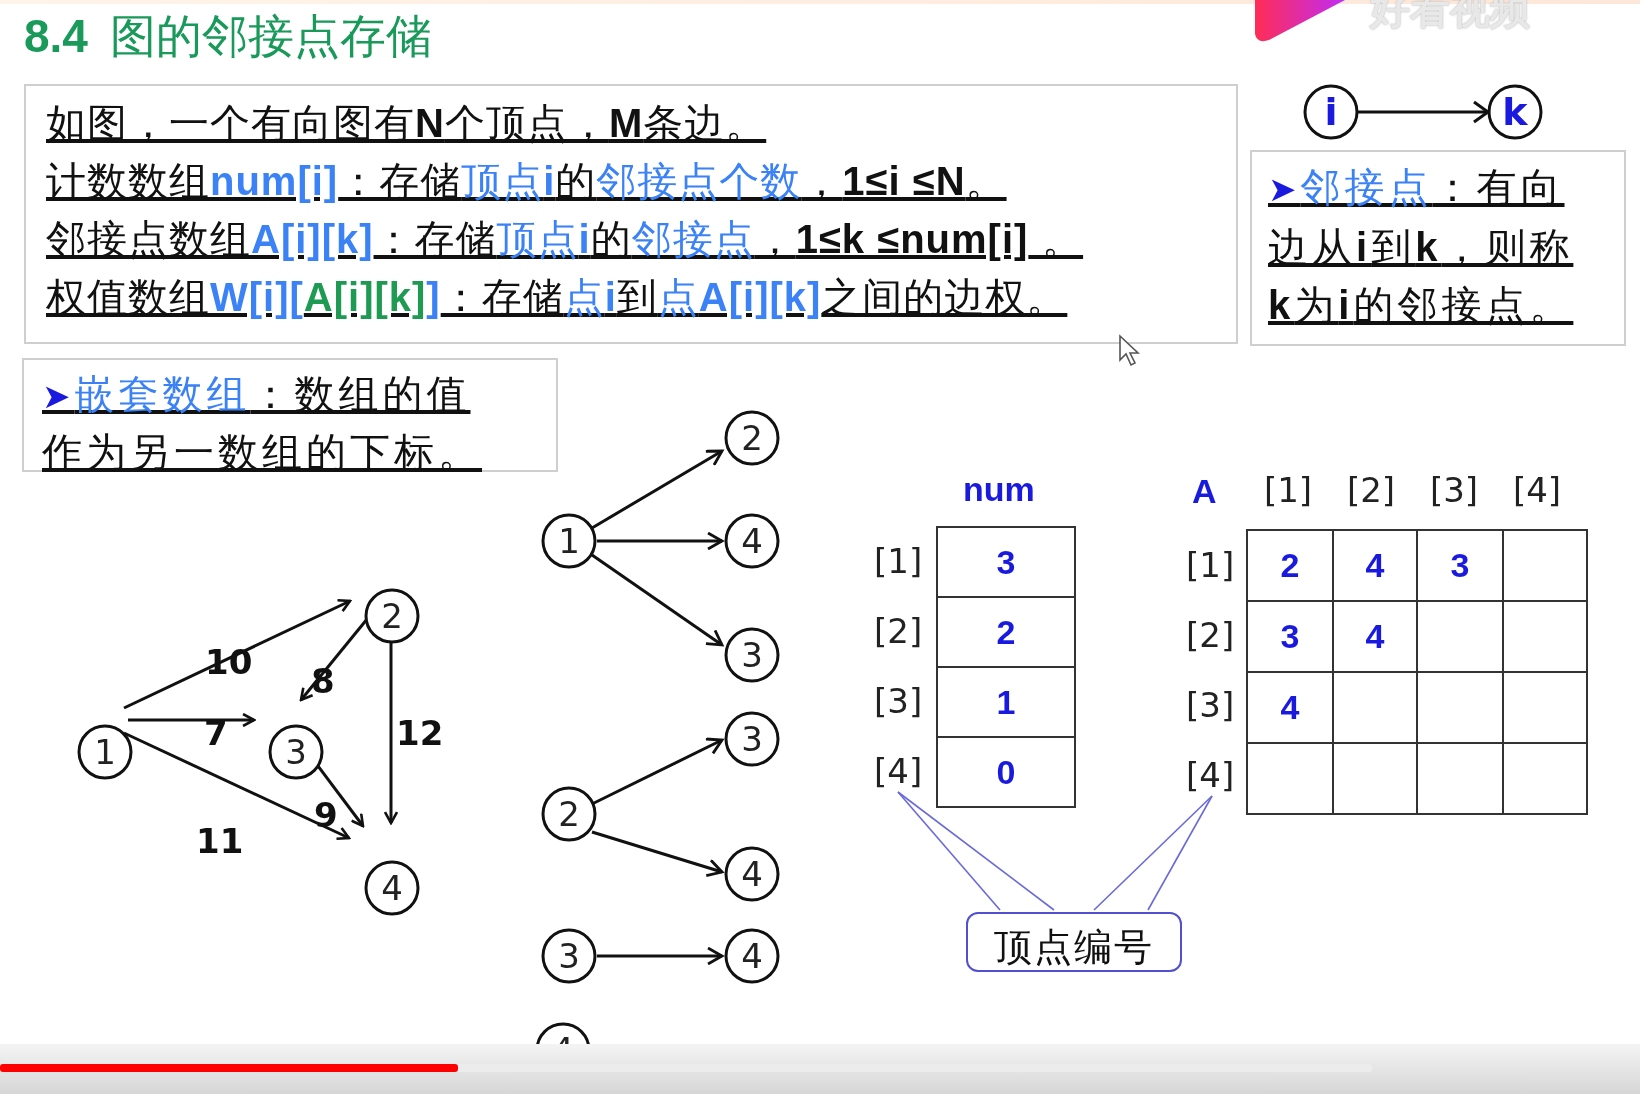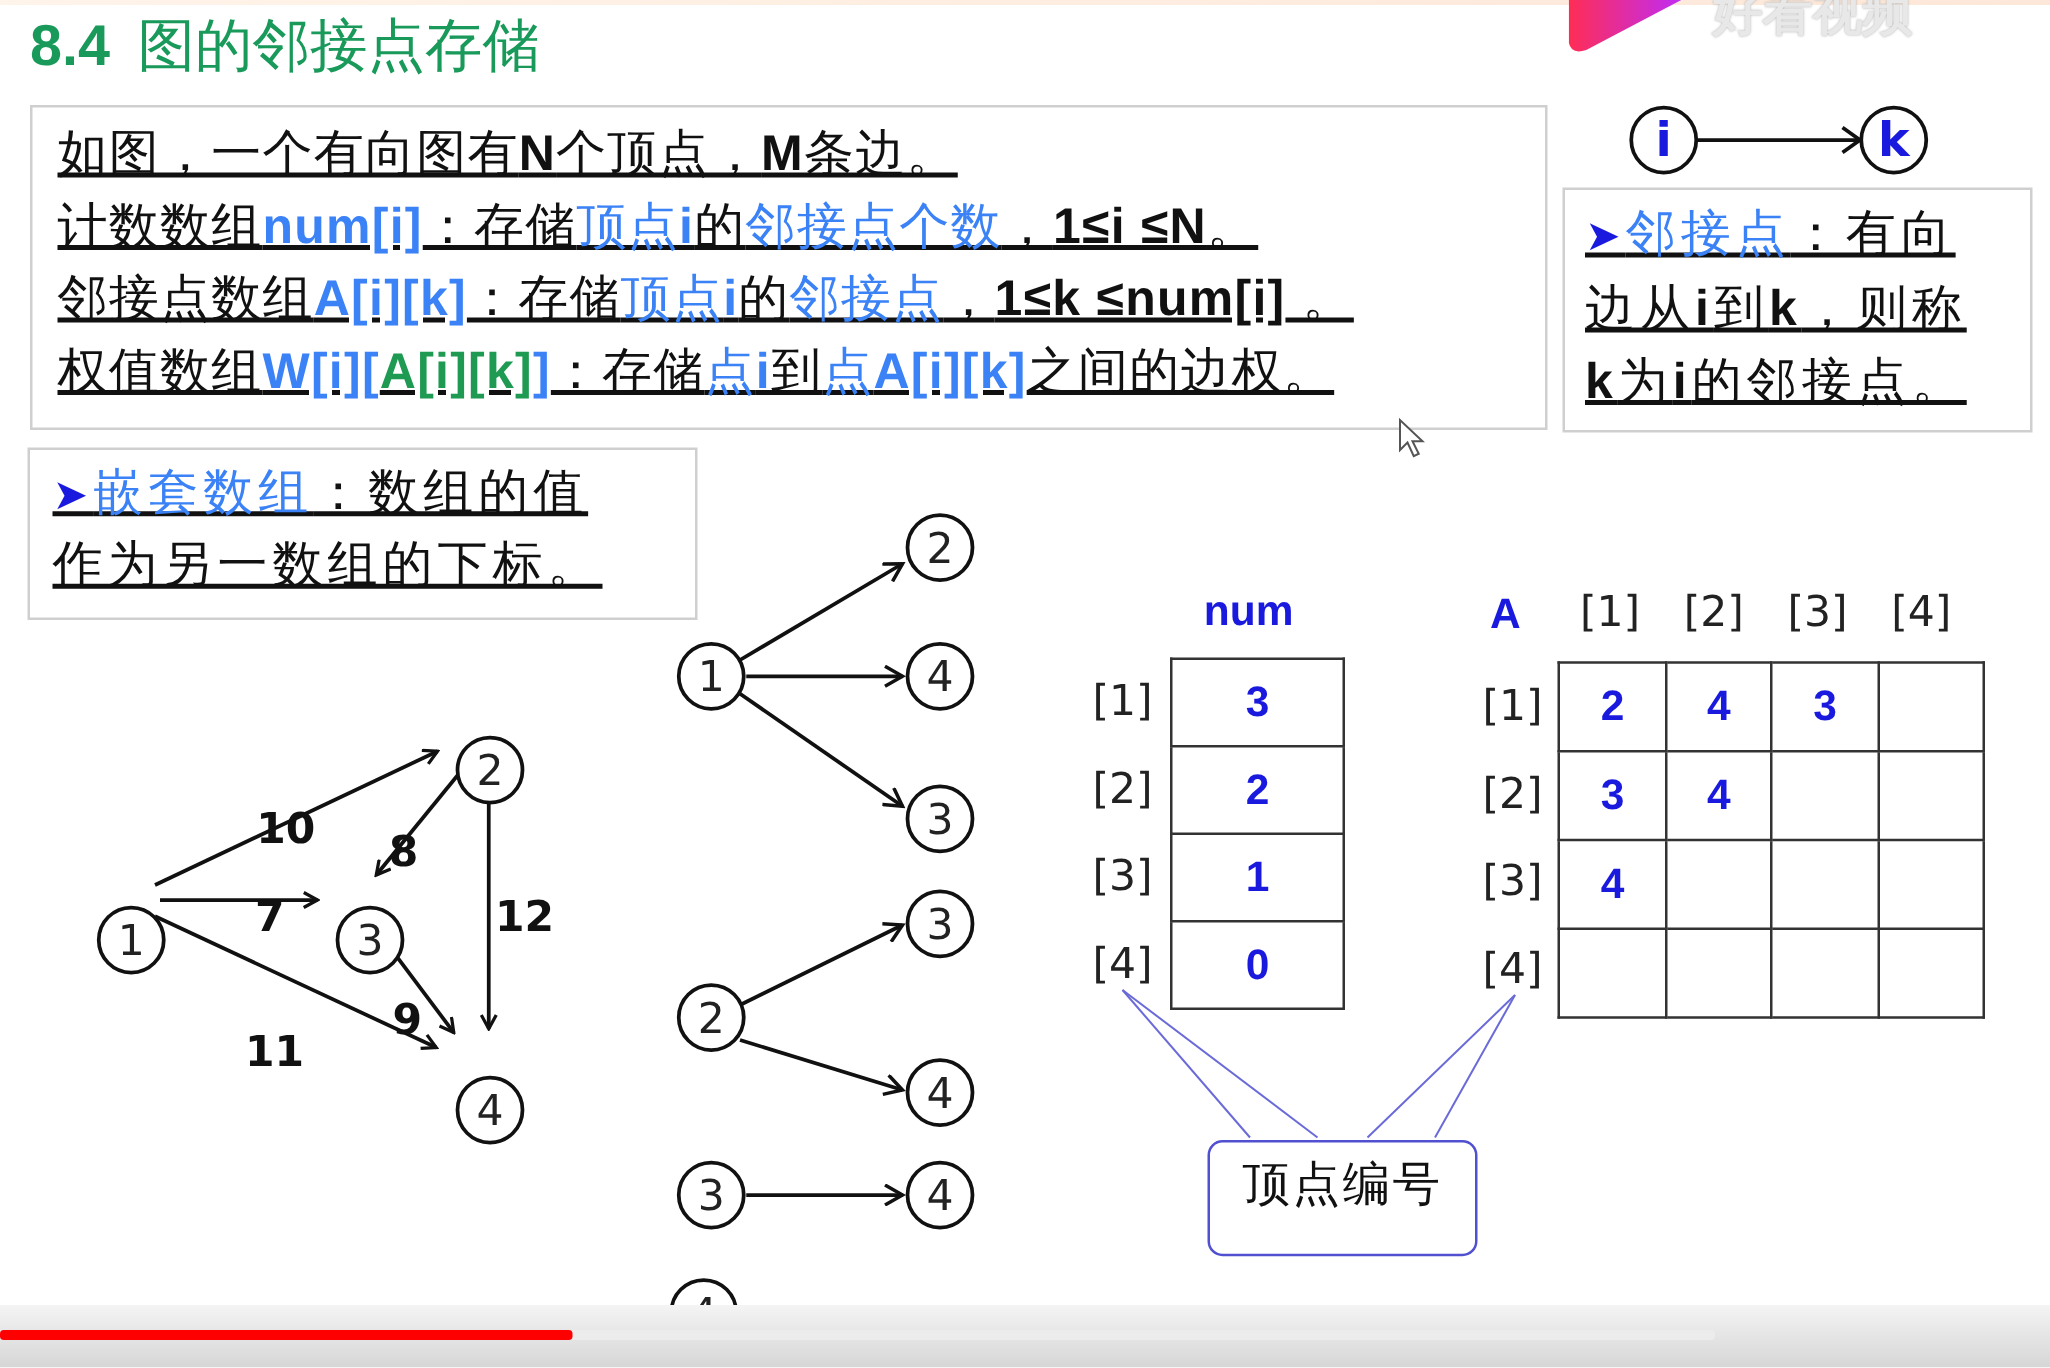--- a/index.html
+++ b/index.html
@@ -11,28 +11,28 @@
   .logo{left:1255px;top:0;width:90px;height:42px;}
   .brand{left:1370px;top:-18px;font-size:40px;color:#e8e8e8;font-weight:bold;text-shadow:0 0 2px #aaa;white-space:nowrap;}
   .box{border:2px solid #cfcfcf;background:#fff;box-sizing:border-box;text-decoration:underline;}
   .mainbox{left:24px;top:84px;width:1214px;height:260px;padding:8px 20px;}
   .line{font-size:40px;line-height:58px;white-space:nowrap;letter-spacing:1px;}
   .b{font-weight:bold;font-family:"Liberation Sans",sans-serif;}
   .blue{color:#3b82f6;}
   .green{color:#1f9a52;}
   .sidebox{left:1250px;top:150px;width:376px;height:196px;padding:6px 16px;}
   .sidebox .line{font-size:40px;line-height:58px;letter-spacing:4px;}
-  .nestbox{left:22px;top:358px;width:536px;height:138px;padding:6px 18px;}
+  .nestbox{left:22px;top:358px;width:536px;height:114px;padding:6px 18px;}
   .nestbox .line{font-size:40px;line-height:56px;letter-spacing:4px;}
   .arrowmark{color:#1a1adf;font-size:34px;}
   svg text{font-family:"DejaVu Sans","Liberation Sans",sans-serif;}
   .tbl{border-collapse:collapse;}
   .tbl td{border:2px solid #333;text-align:center;font-weight:bold;font-family:"Liberation Sans",sans-serif;color:#1a1adf;font-size:34px;}
   .idx{font-size:34px;color:#222;}
-  .callout{left:966px;top:912px;width:216px;height:93px;border:2px solid #5050d0;border-radius:12px;box-sizing:border-box;background:#fff;font-size:38px;text-align:center;line-height:66px;letter-spacing:2px;}
+  .callout{left:966px;top:912px;width:216px;height:60px;border:2px solid #5050d0;border-radius:12px;box-sizing:border-box;background:#fff;font-size:38px;text-align:center;line-height:66px;letter-spacing:2px;}
   .bottombar{left:0;top:1044px;width:1640px;height:50px;background:linear-gradient(180deg,#f4f4f4,#d6d6d6);}
   .progress-track{left:0;top:1064px;width:1372px;height:8px;background:#ececec;border-radius:3px;}
   .progress-fill{left:0;top:1064px;width:458px;height:8px;background:#f00;border-radius:3px;}
 </style>
 </head>
 <body>
 
 <div class="abs topbar"></div>
 
 <div class="abs title">

